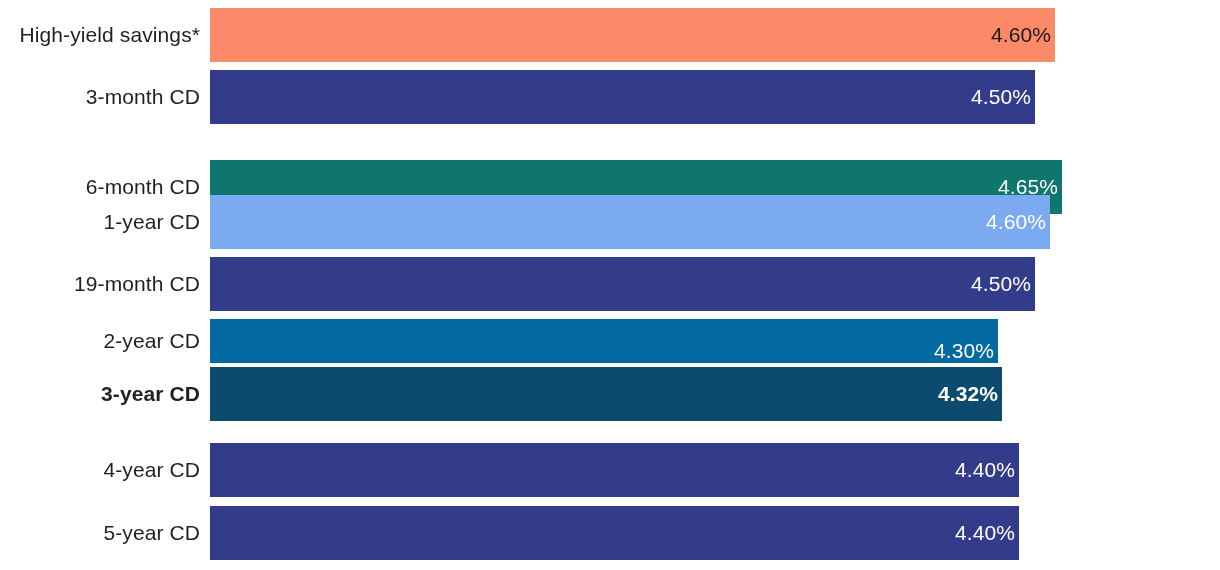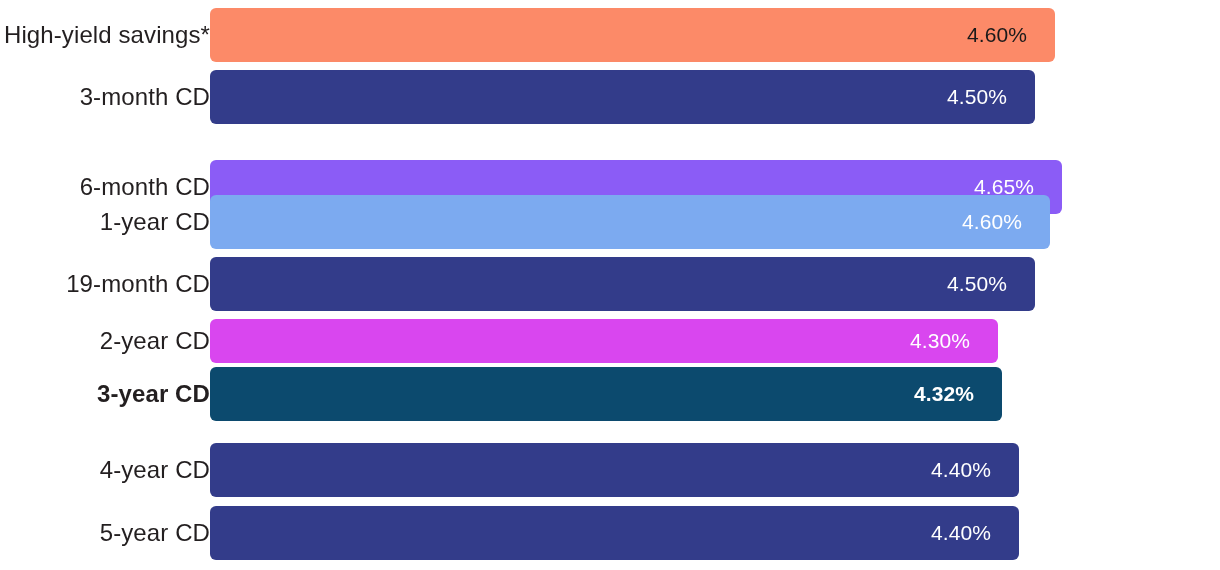--- a/index.html
+++ b/index.html
@@ -25,41 +25,41 @@
     width: 1220px;
     display: flex;
     align-items: stretch;
   }
   .cat-label {
     width: 210px;
     flex: 0 0 210px;
     display: flex;
     align-items: center;
     justify-content: flex-end;
+    padding-right: 10px;
     box-sizing: border-box;
-    font-size: 24px;
+    font-size: 21px;
     color: #231f20;
     letter-spacing: 0.1px;
     white-space: nowrap;
   }
   .bar-area {
     position: relative;
     flex: 1 1 auto;
   }
   .bar {
     position: absolute;
     left: 0;
     top: 0;
     bottom: 0;
     display: flex;
     align-items: center;
     justify-content: flex-end;
     box-sizing: border-box;
-    padding-right: 28px;
-    border-radius: 6px;
+    padding-right: 4px;
   }
   .bar-value {
     font-size: 21px;
     letter-spacing: 0.1px;
     white-space: nowrap;
   }
 </style>
 </head>
 <body>
 
@@ -76,21 +76,21 @@
       <div class="cat-label">3-month CD</div>
       <div class="bar-area">
         <div class="bar" style="width: 825px; background: rgb(51, 60, 138);">
           <span class="bar-value" style="color: rgb(255, 255, 255);">4.50%</span>
         </div>
       </div>
     </div>
     <div class="bar-row" style="top: 132.4px; height: 54px; margin-top: 28px;">
       <div class="cat-label">6-month CD</div>
       <div class="bar-area">
-        <div class="bar" style="width: 852px; background: #8b5cf6;">
+        <div class="bar" style="width: 852px; background: #0f766e;">
           <span class="bar-value" style="color: rgb(255, 255, 255);">4.65%</span>
         </div>
       </div>
     </div>
     <div class="bar-row" style="top: 194.6px; height: 54px;">
       <div class="cat-label">1-year CD</div>
       <div class="bar-area">
         <div class="bar" style="width: 840px; background: rgb(124, 170, 240);">
           <span class="bar-value" style="color: rgb(255, 255, 255);">4.60%</span>
         </div>
@@ -100,21 +100,21 @@
       <div class="cat-label">19-month CD</div>
       <div class="bar-area">
         <div class="bar" style="width: 825px; background: rgb(51, 60, 138);">
           <span class="bar-value" style="color: rgb(255, 255, 255);">4.50%</span>
         </div>
       </div>
     </div>
     <div class="bar-row" style="top: 319px; height: 44px;">
       <div class="cat-label">2-year CD</div>
       <div class="bar-area">
-        <div class="bar" style="width: 788px; background: #d946ef;">
+        <div class="bar" style="width: 788px; background: #0369a1; align-items: flex-end;">
           <span class="bar-value" style="color: rgb(255, 255, 255);">4.30%</span>
         </div>
       </div>
     </div>
     <div class="bar-row" style="top: 367px; height: 54px; font-weight: bold;">
       <div class="cat-label">3-year CD</div>
       <div class="bar-area">
         <div class="bar" style="width: 792px; background: #0c4a6e;">
           <span class="bar-value" style="color: rgb(255, 255, 255);">4.32%</span>
         </div>

